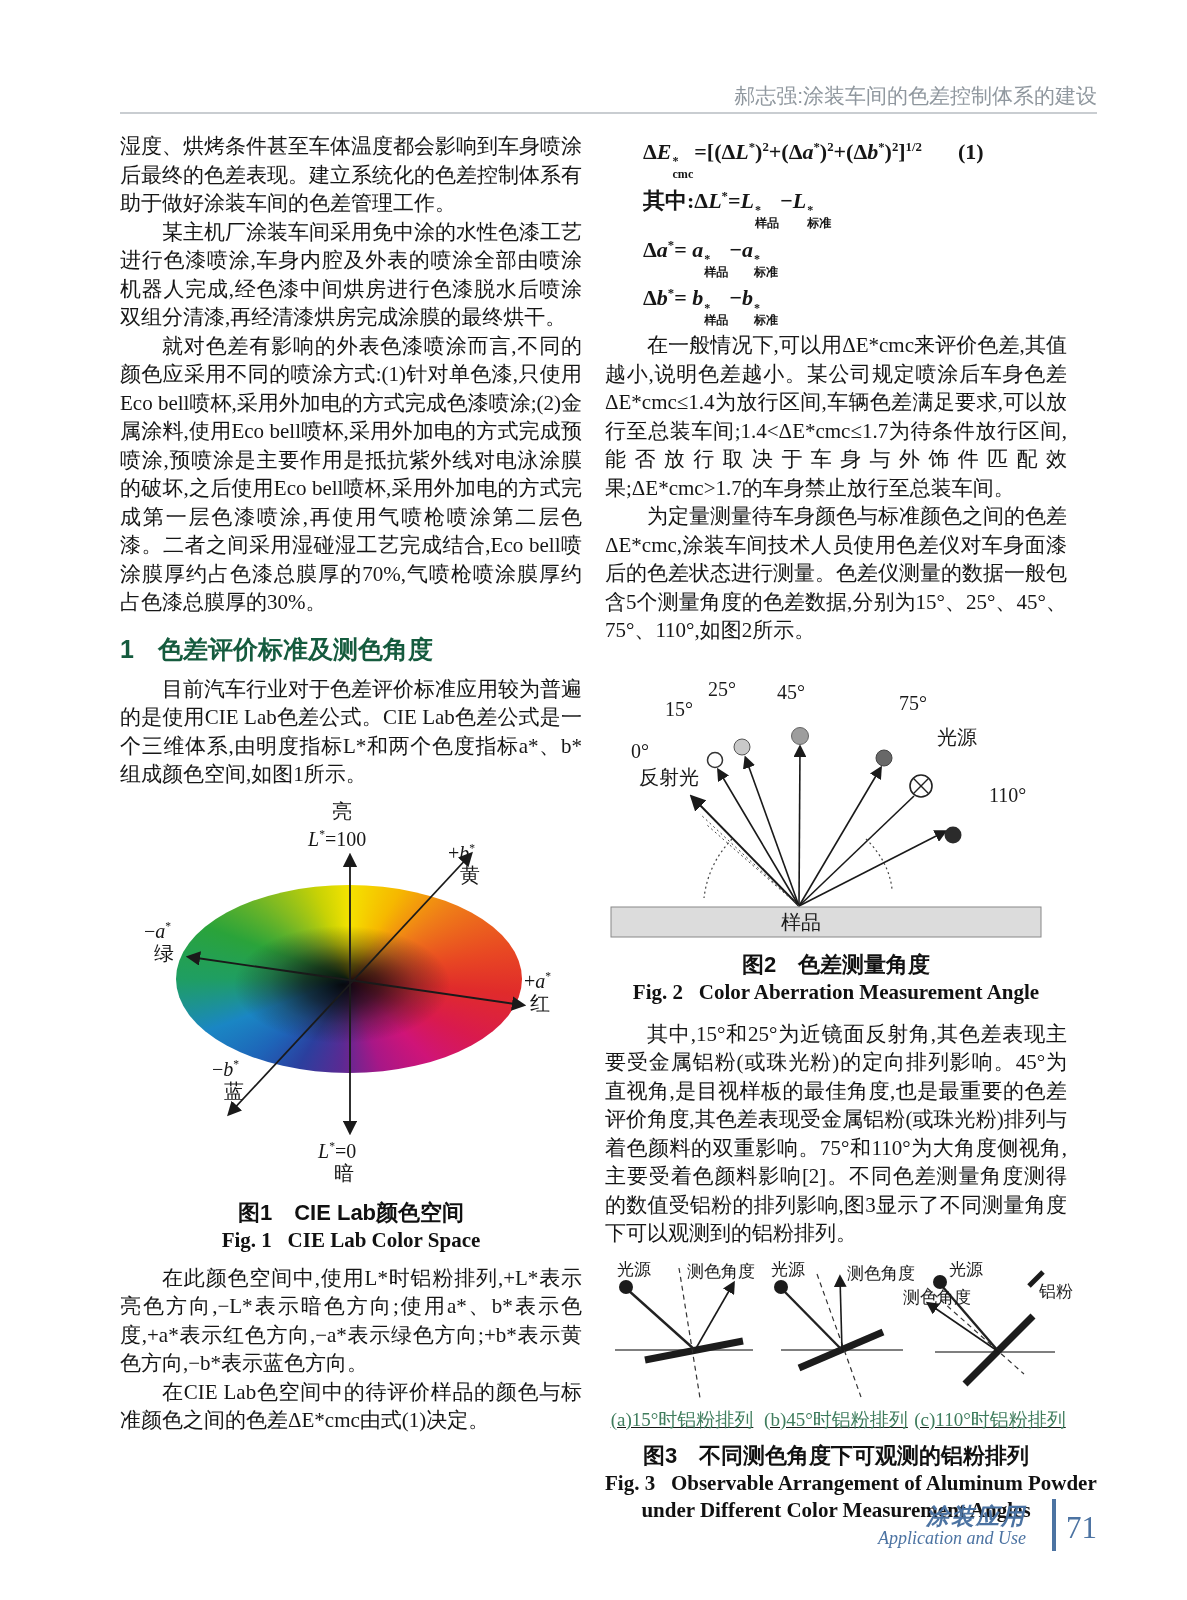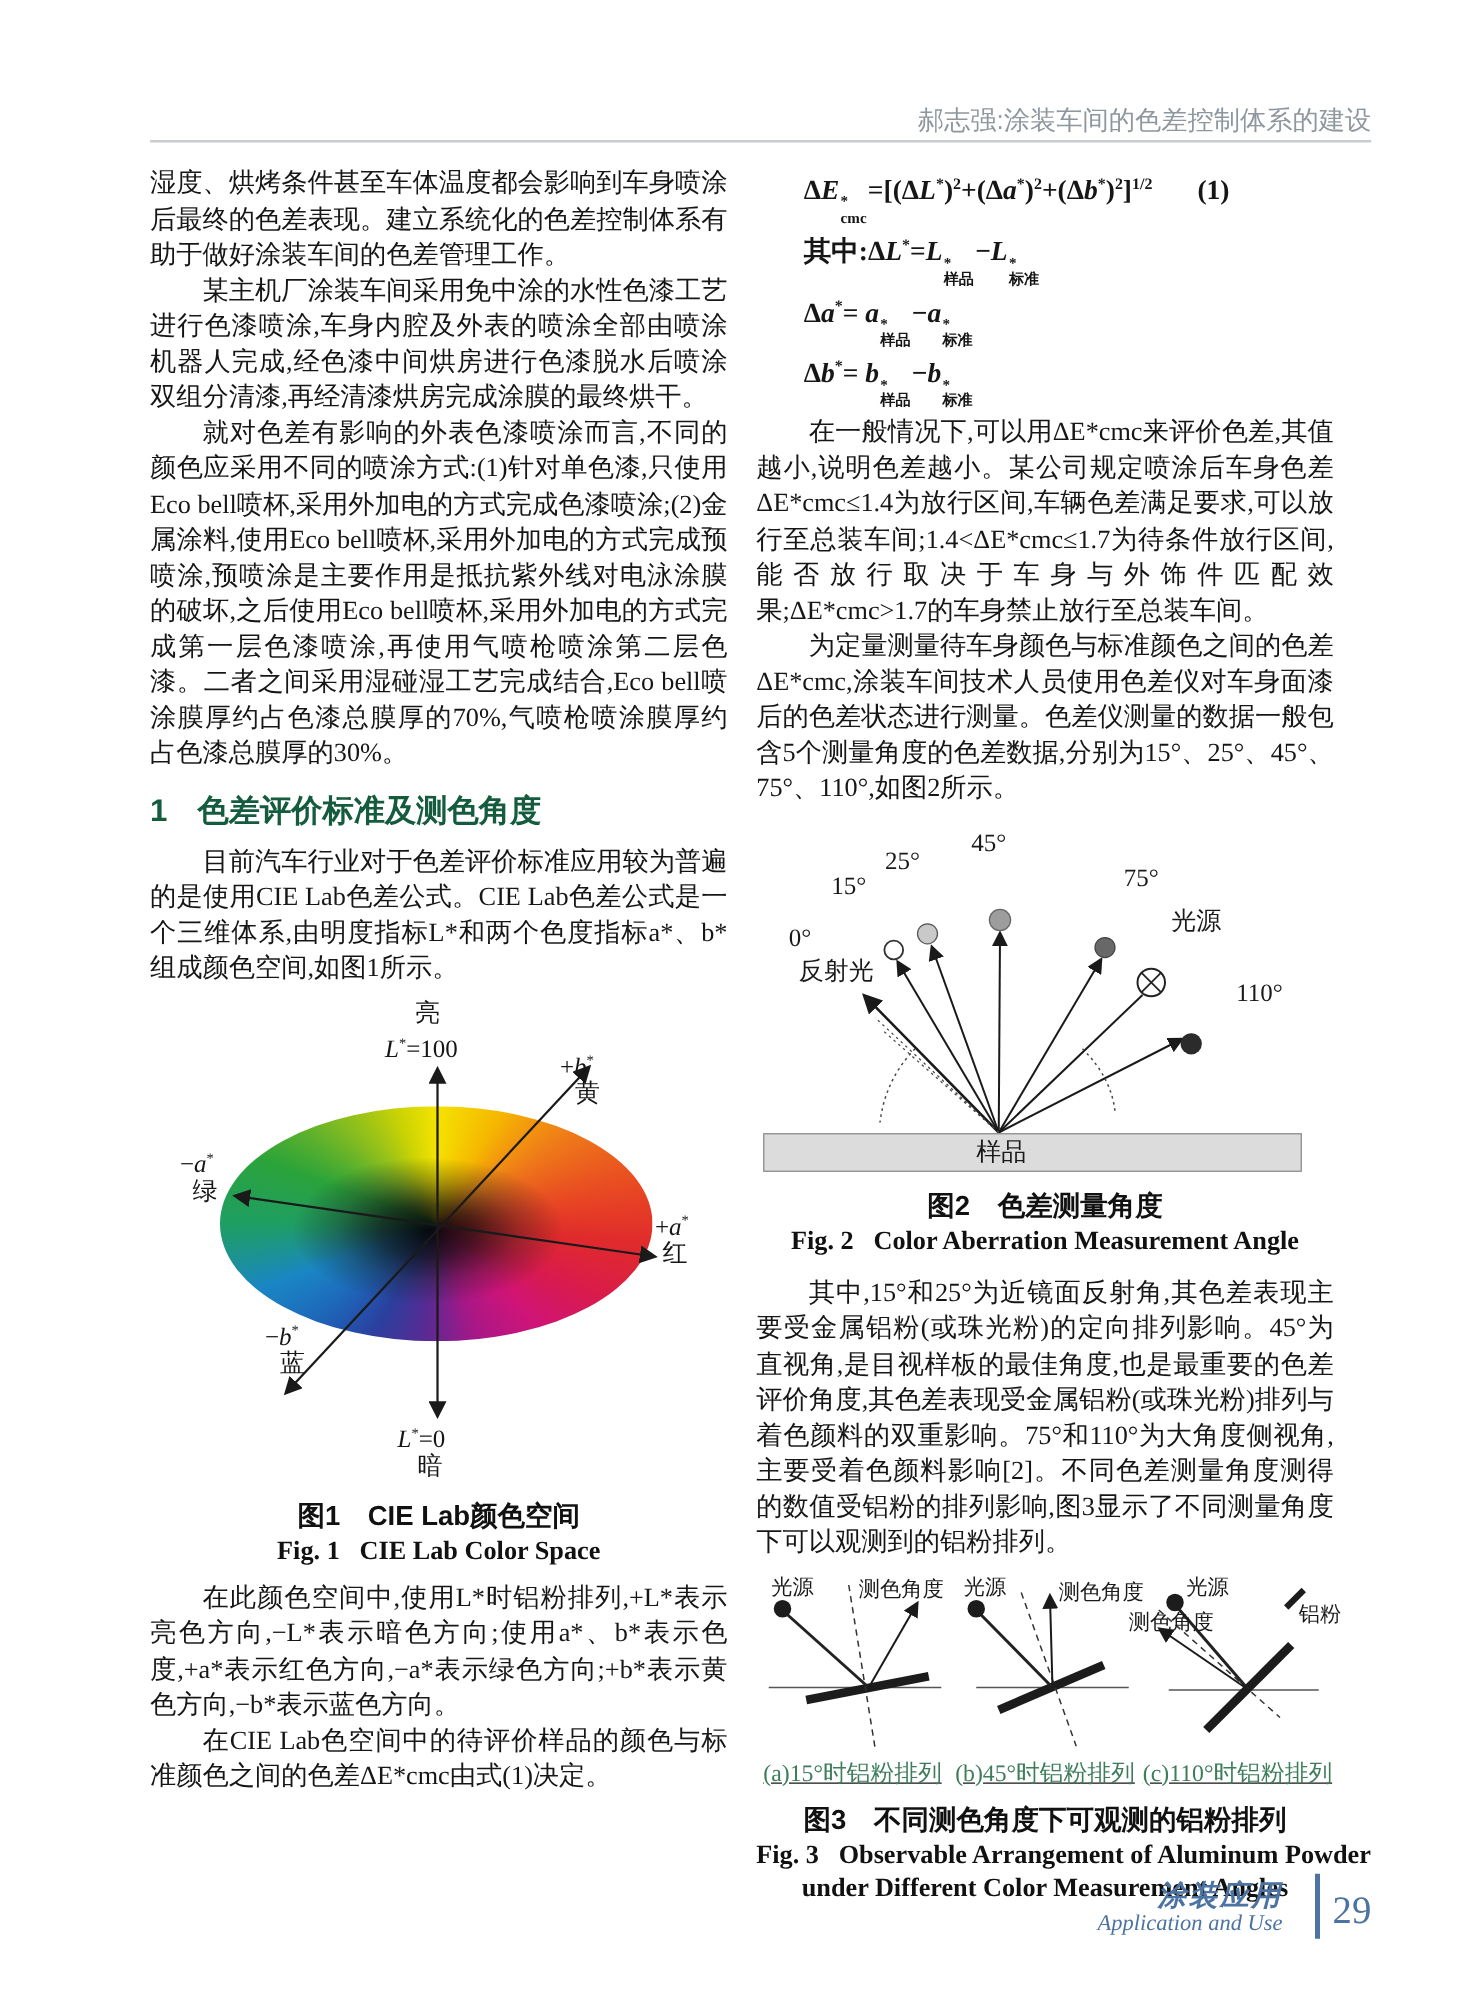--- a/index.html
+++ b/index.html
@@ -180,21 +180,21 @@
         <circle cx="352" cy="176" r="8.5" fill="#2b2b2b"></circle>
         <circle cx="320" cy="127" r="11" fill="#ffffff" stroke="#222" stroke-width="1.6"></circle>
         <line x1="312.3" y1="119.3" x2="327.7" y2="134.7" stroke="#222" stroke-width="1.4"></line>
         <line x1="327.7" y1="119.3" x2="312.3" y2="134.7" stroke="#222" stroke-width="1.4"></line>
         <rect x="10" y="248" width="430" height="30" fill="#dcdcdc" stroke="#888" stroke-width="1"></rect>
       </svg>
       <div class="f2l" style="left:30px;top:80px">0°</div>
       <div class="f2l" style="left:38px;top:106px">反射光</div>
       <div class="f2l" style="left:64px;top:38px">15°</div>
       <div class="f2l" style="left:107px;top:18px">25°</div>
-      <div class="f2l" style="left:176px;top:4px">45°</div>
+      <div class="f2l" style="left:176px;top:21px">45°</div>
       <div class="f2l" style="left:298px;top:32px">75°</div>
       <div class="f2l" style="left:336px;top:66px">光源</div>
       <div class="f2l" style="left:388px;top:124px">110°</div>
       <div class="f2l" style="left:150px;top:251px;width:100px;text-align:center">样品</div>
     </div>
     <div class="cap-zh">图2　色差测量角度</div>
     <div class="cap-en">Fig. 2   Color Aberration Measurement Angle</div>
 
     <p style="margin-top:14px">其中,15°和25°为近镜面反射角,其色差表现主要受金属铝粉(或珠光粉)的定向排列影响。45°为直视角,是目视样板的最佳角度,也是最重要的色差评价角度,其色差表现受金属铝粉(或珠光粉)排列与着色颜料的双重影响。75°和110°为大角度侧视角,主要受着色颜料影响[2]。不同色差测量角度测得的数值受铝粉的排列影响,图3显示了不同测量角度下可以观测到的铝粉排列。</p>
 
@@ -251,16 +251,16 @@
     <div class="cap-en">Fig. 3   Observable Arrangement of Aluminum Powder</div>
     <div class="cap-en">under Different Color Measurement Angles</div>
   </div>
 
   <div class="footer">
     <div class="f-left">
       <div class="f-zh">涂装应用</div>
       <div class="f-en">Application and Use</div>
     </div>
     <div class="f-bar"></div>
-    <div class="f-num">29</div>
+    <div class="f-num">71</div>
   </div>
 
 </div>
 
 </body></html>

